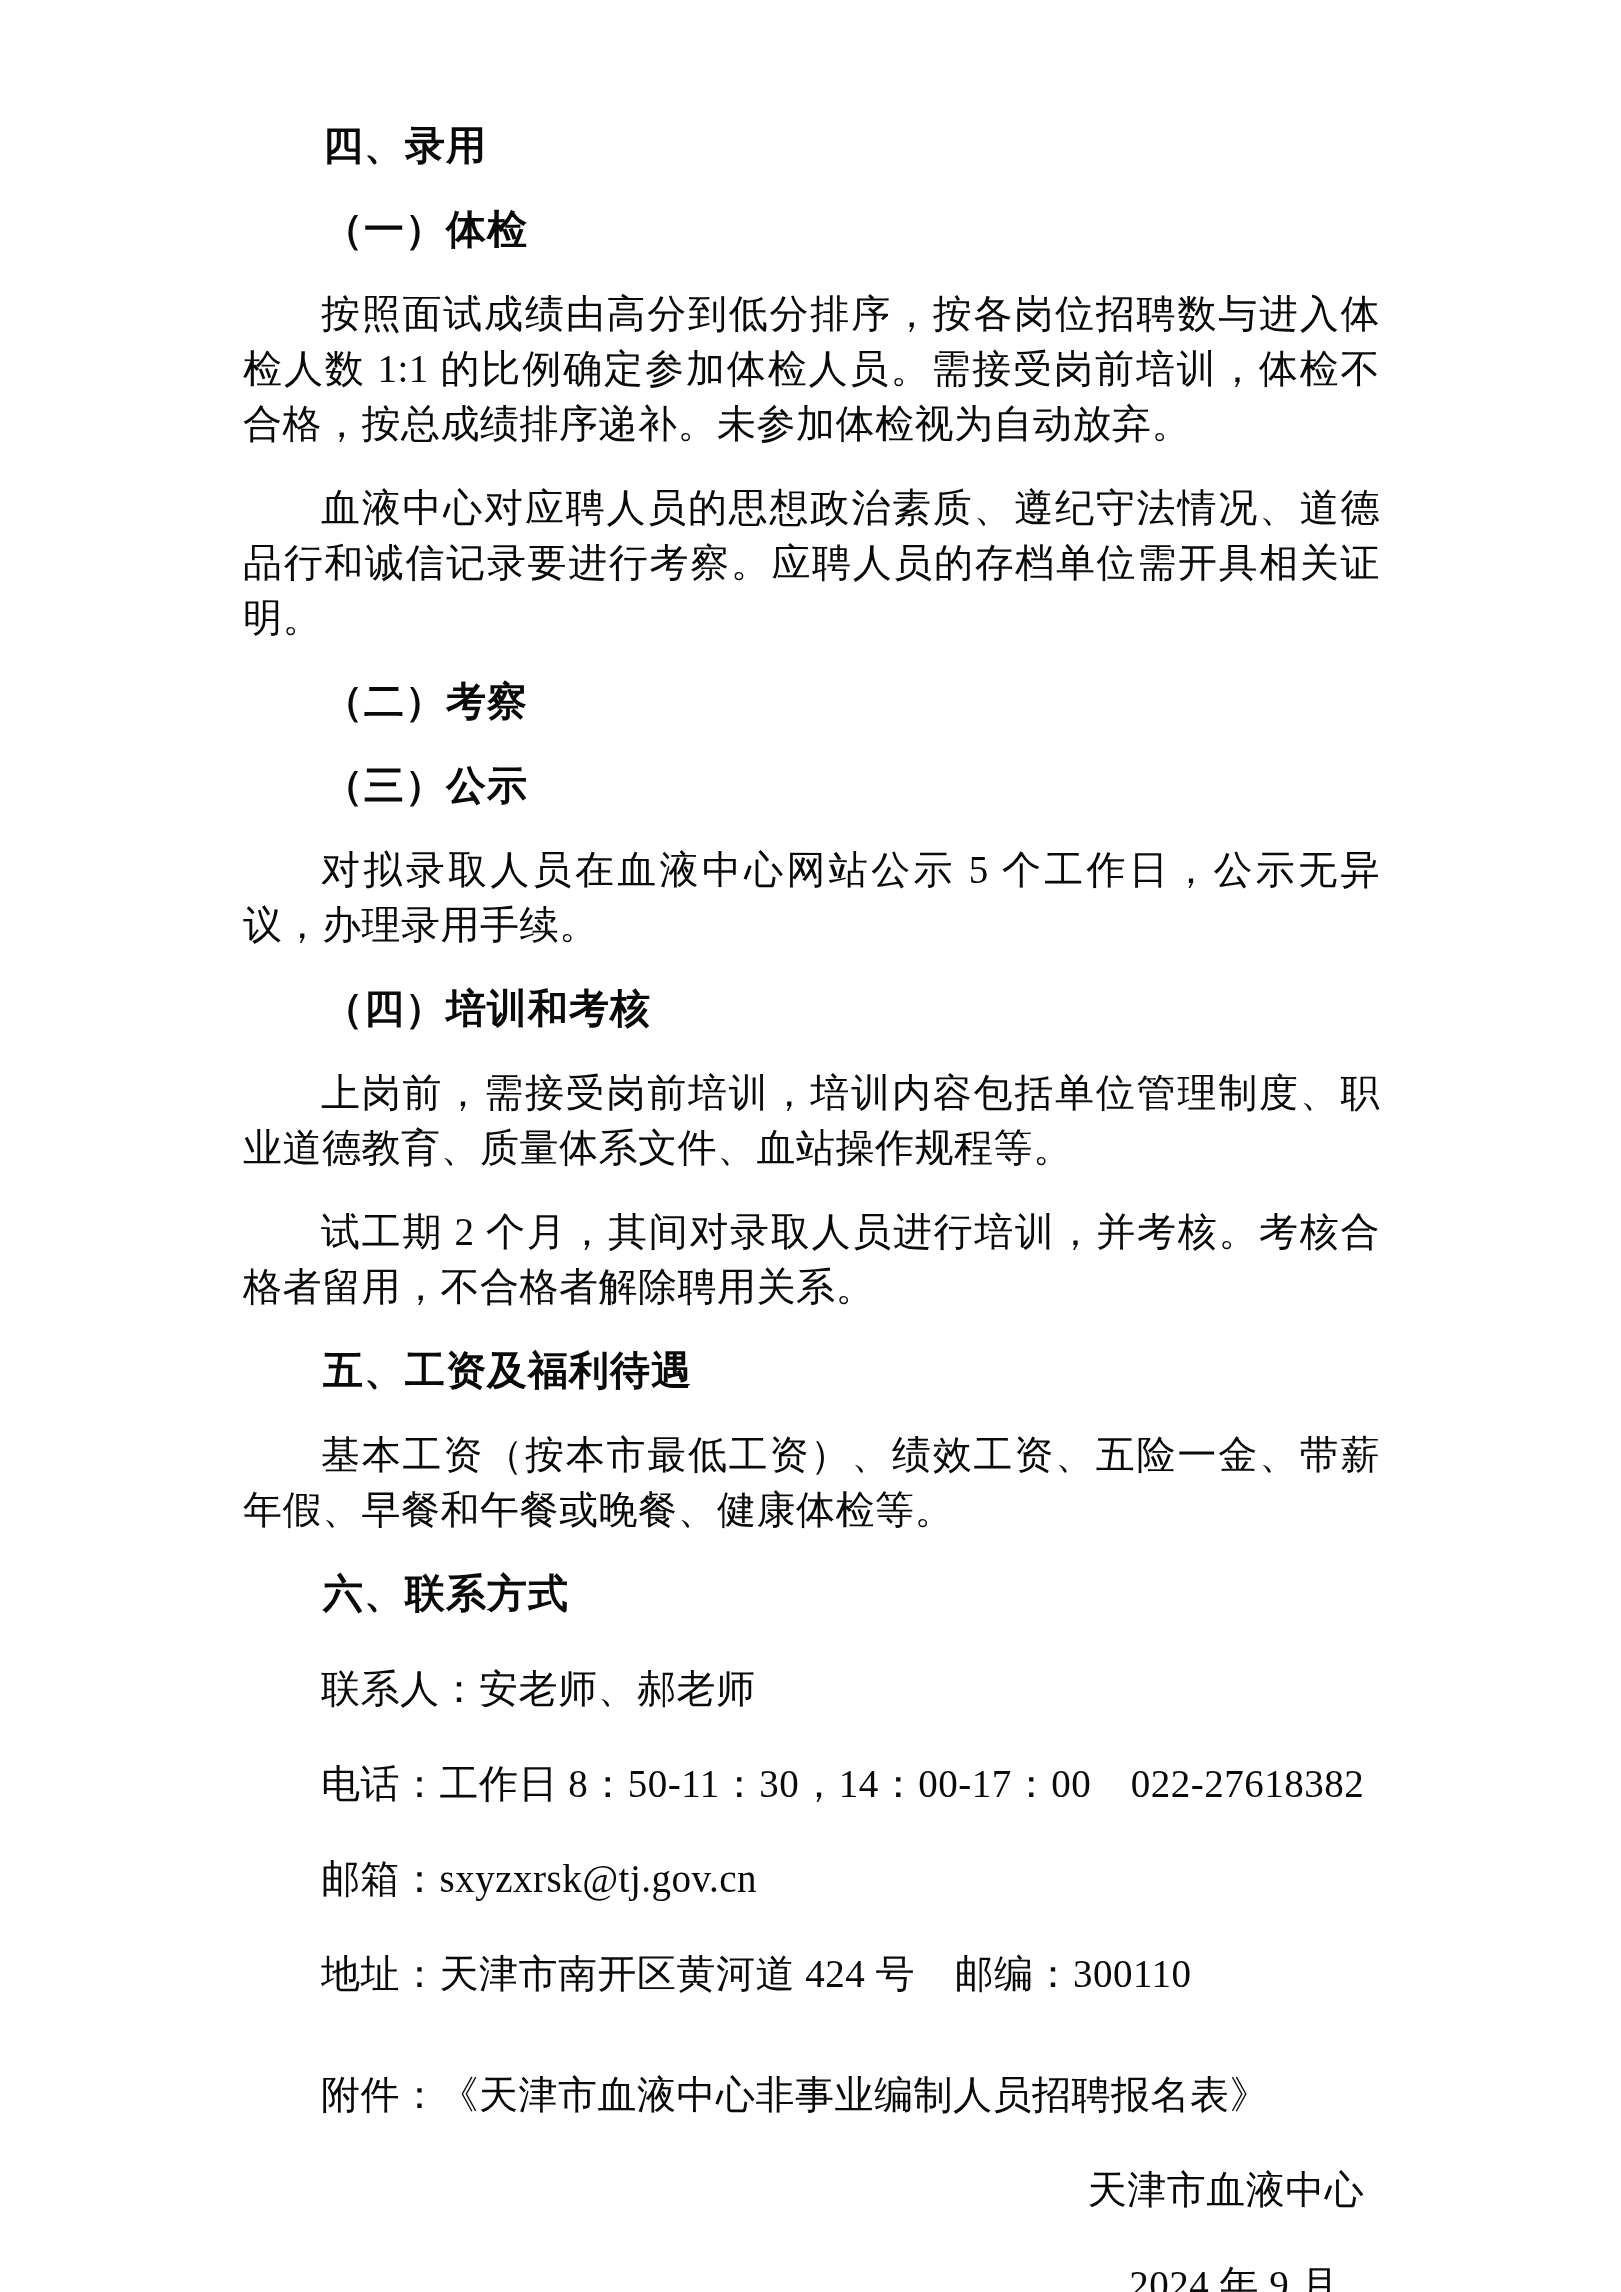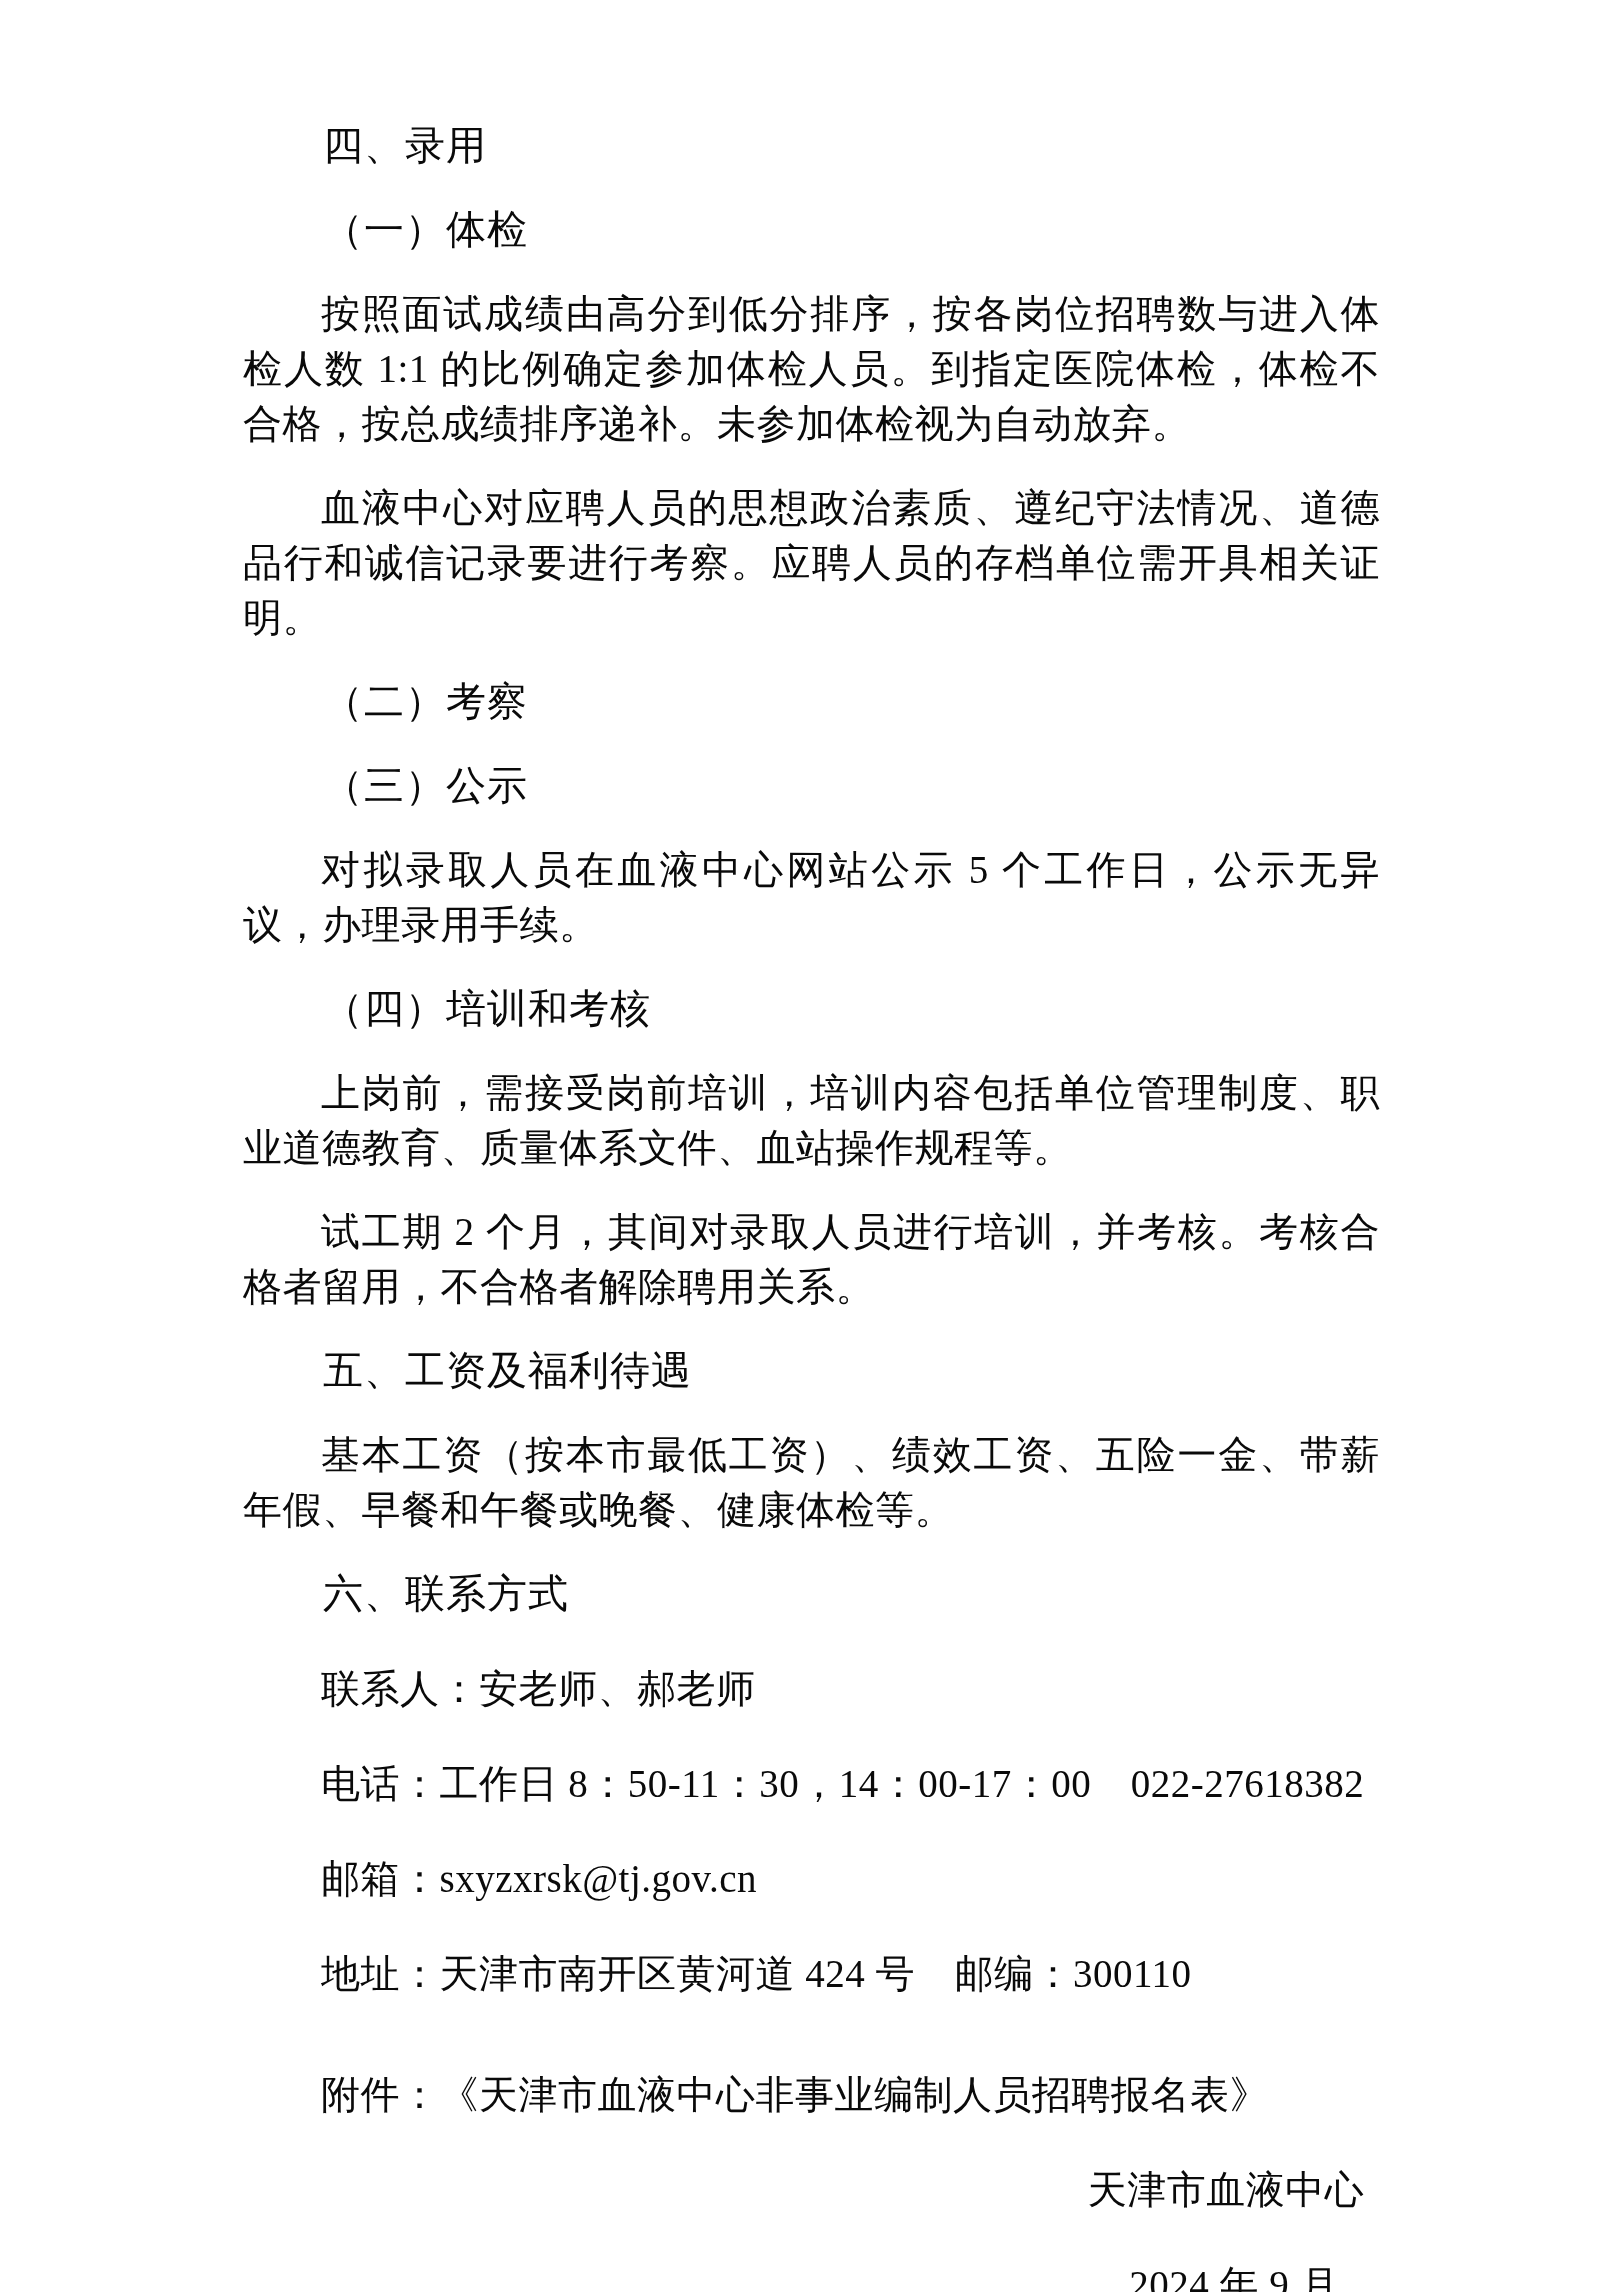--- a/index.html
+++ b/index.html
@@ -23,21 +23,21 @@
   .block {
     margin: 29px 0;
     line-height: 55px;
     white-space: pre-wrap;
   }
   .block:first-child {
     margin-top: 0;
   }
   .doc-heading {
     font-family: "Liberation Sans", "DejaVu Sans", sans-serif;
-    font-weight: 400;
+    font-weight: 700;
     font-size: 40px;
     text-indent: 2em;
     letter-spacing: 1px;
   }
   .doc-para {
     font-weight: 400;
     text-indent: 2em;
     text-align: justify;
     letter-spacing: 0.5px;
   }
@@ -63,21 +63,21 @@
 </style>
 </head>
 <body>
 
 <div class="page">
 
   <div class="block doc-heading">四、录用</div>
 
   <div class="block doc-heading">（一）体检</div>
 
-  <div class="block doc-para">按照面试成绩由高分到低分排序，按各岗位招聘数与进入体检人数 1:1 的比例确定参加体检人员。到指定医院体检，体检不合格，按总成绩排序递补。未参加体检视为自动放弃。</div>
+  <div class="block doc-para">按照面试成绩由高分到低分排序，按各岗位招聘数与进入体检人数 1:1 的比例确定参加体检人员。需接受岗前培训，体检不合格，按总成绩排序递补。未参加体检视为自动放弃。</div>
 
   <div class="block doc-para">血液中心对应聘人员的思想政治素质、遵纪守法情况、道德品行和诚信记录要进行考察。应聘人员的存档单位需开具相关证明。</div>
 
   <div class="block doc-heading">（二）考察</div>
 
   <div class="block doc-heading">（三）公示</div>
 
   <div class="block doc-para">对拟录取人员在血液中心网站公示 5 个工作日，公示无异议，办理录用手续。</div>
 
   <div class="block doc-heading">（四）培训和考核</div>

